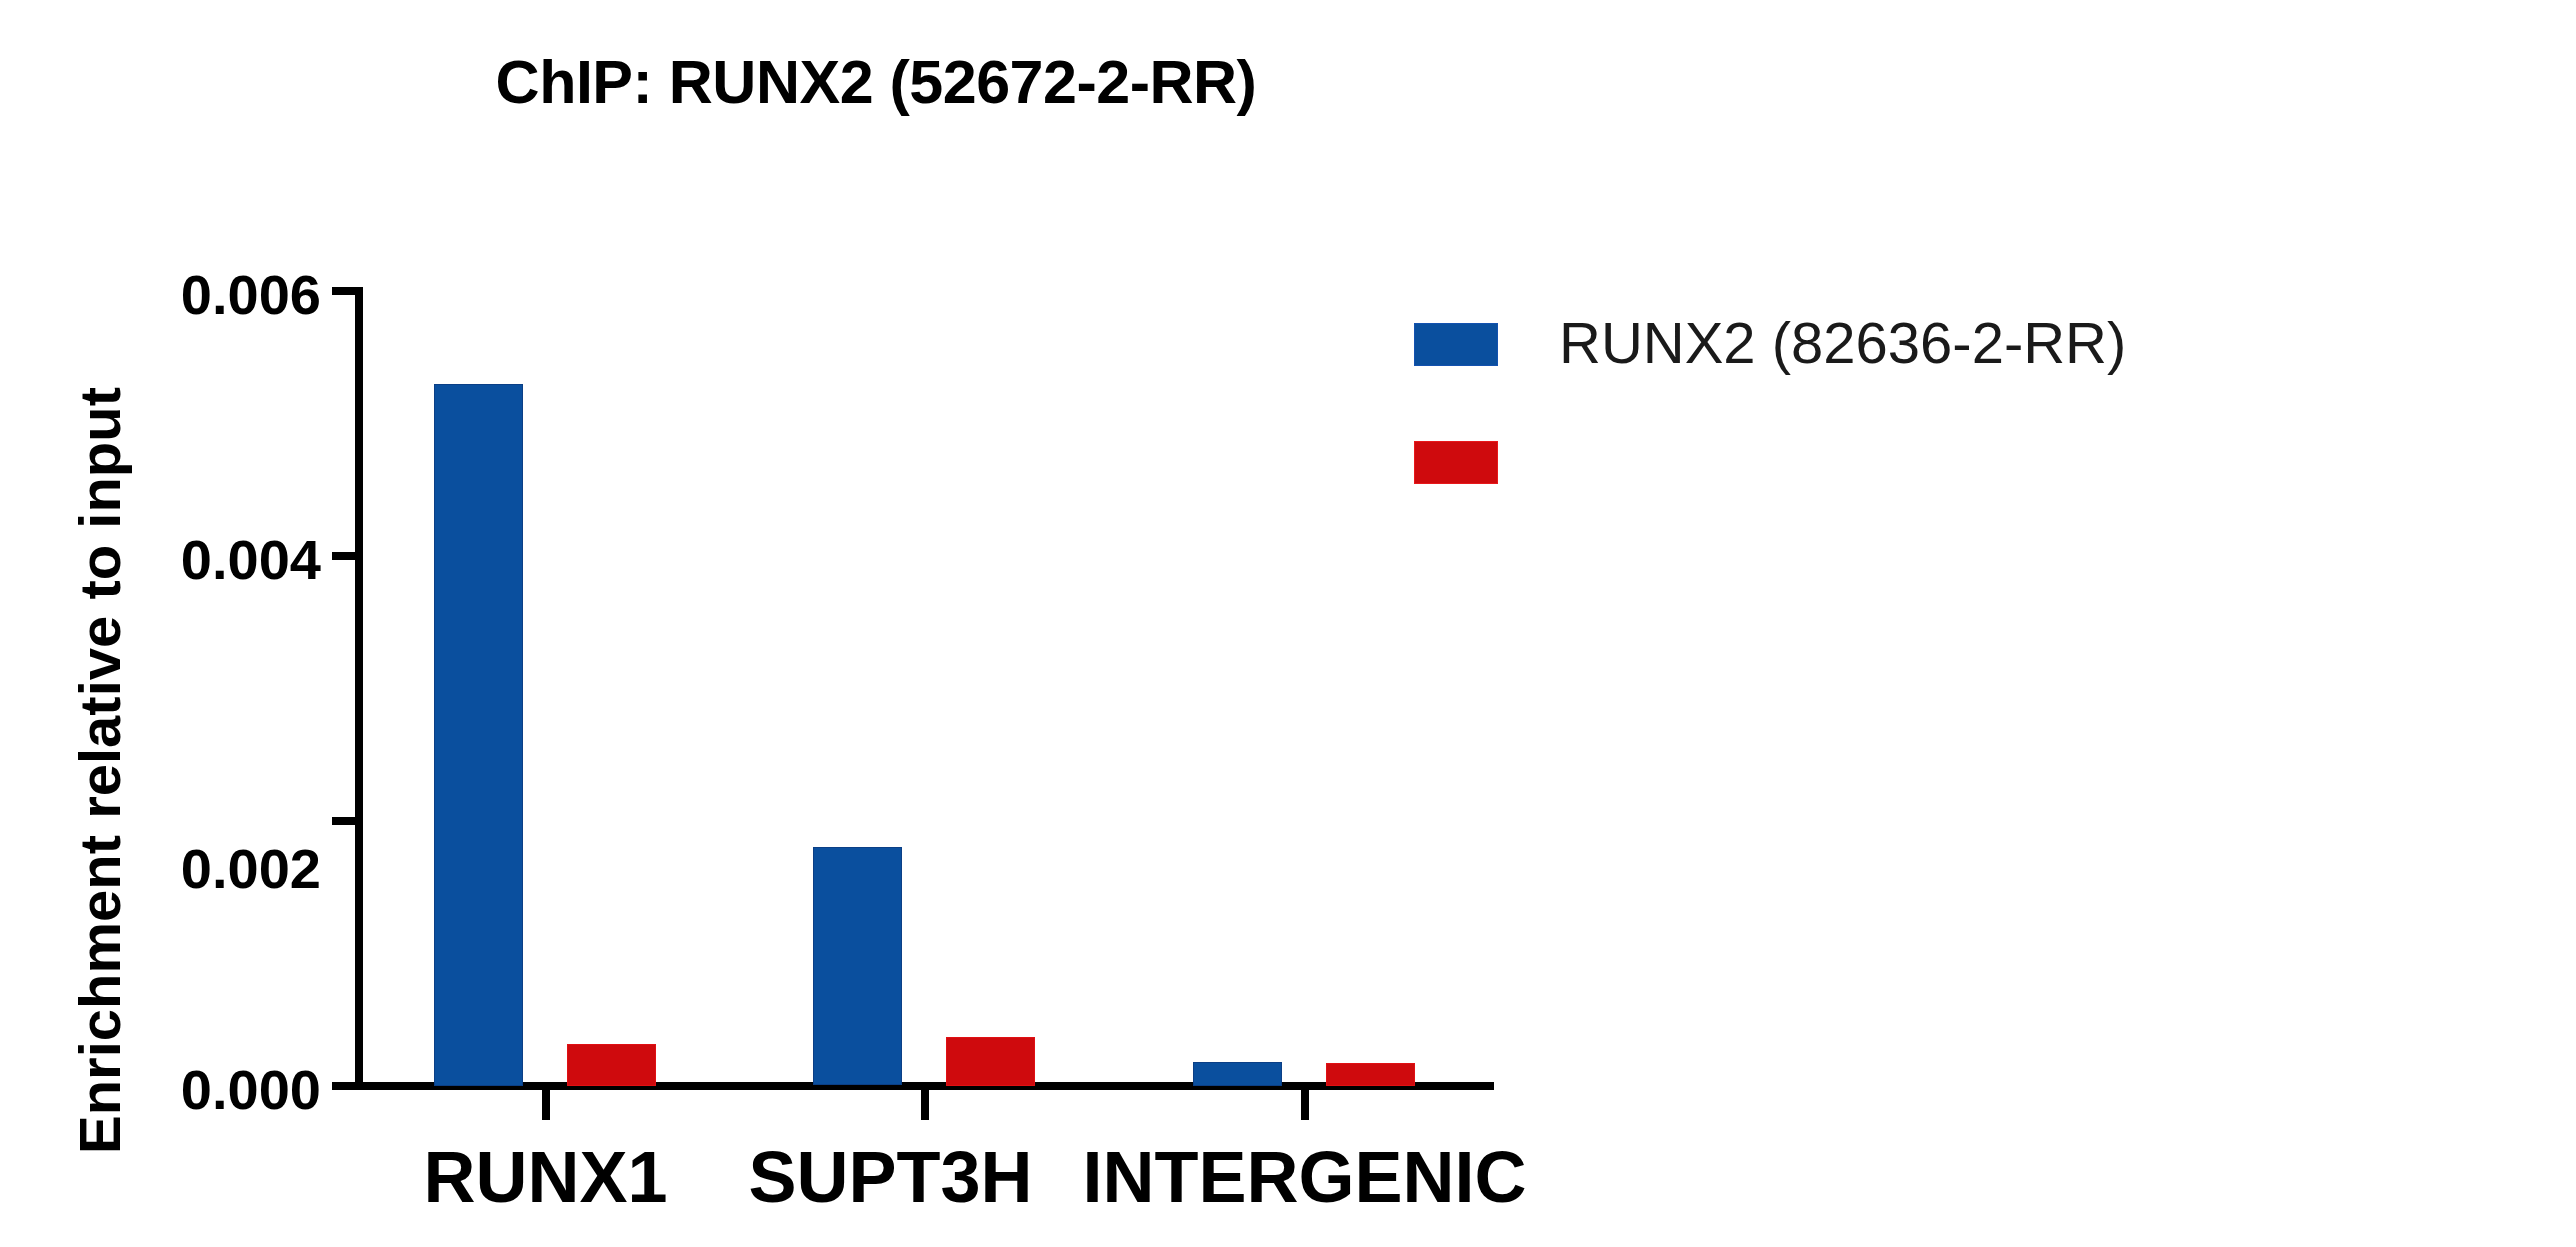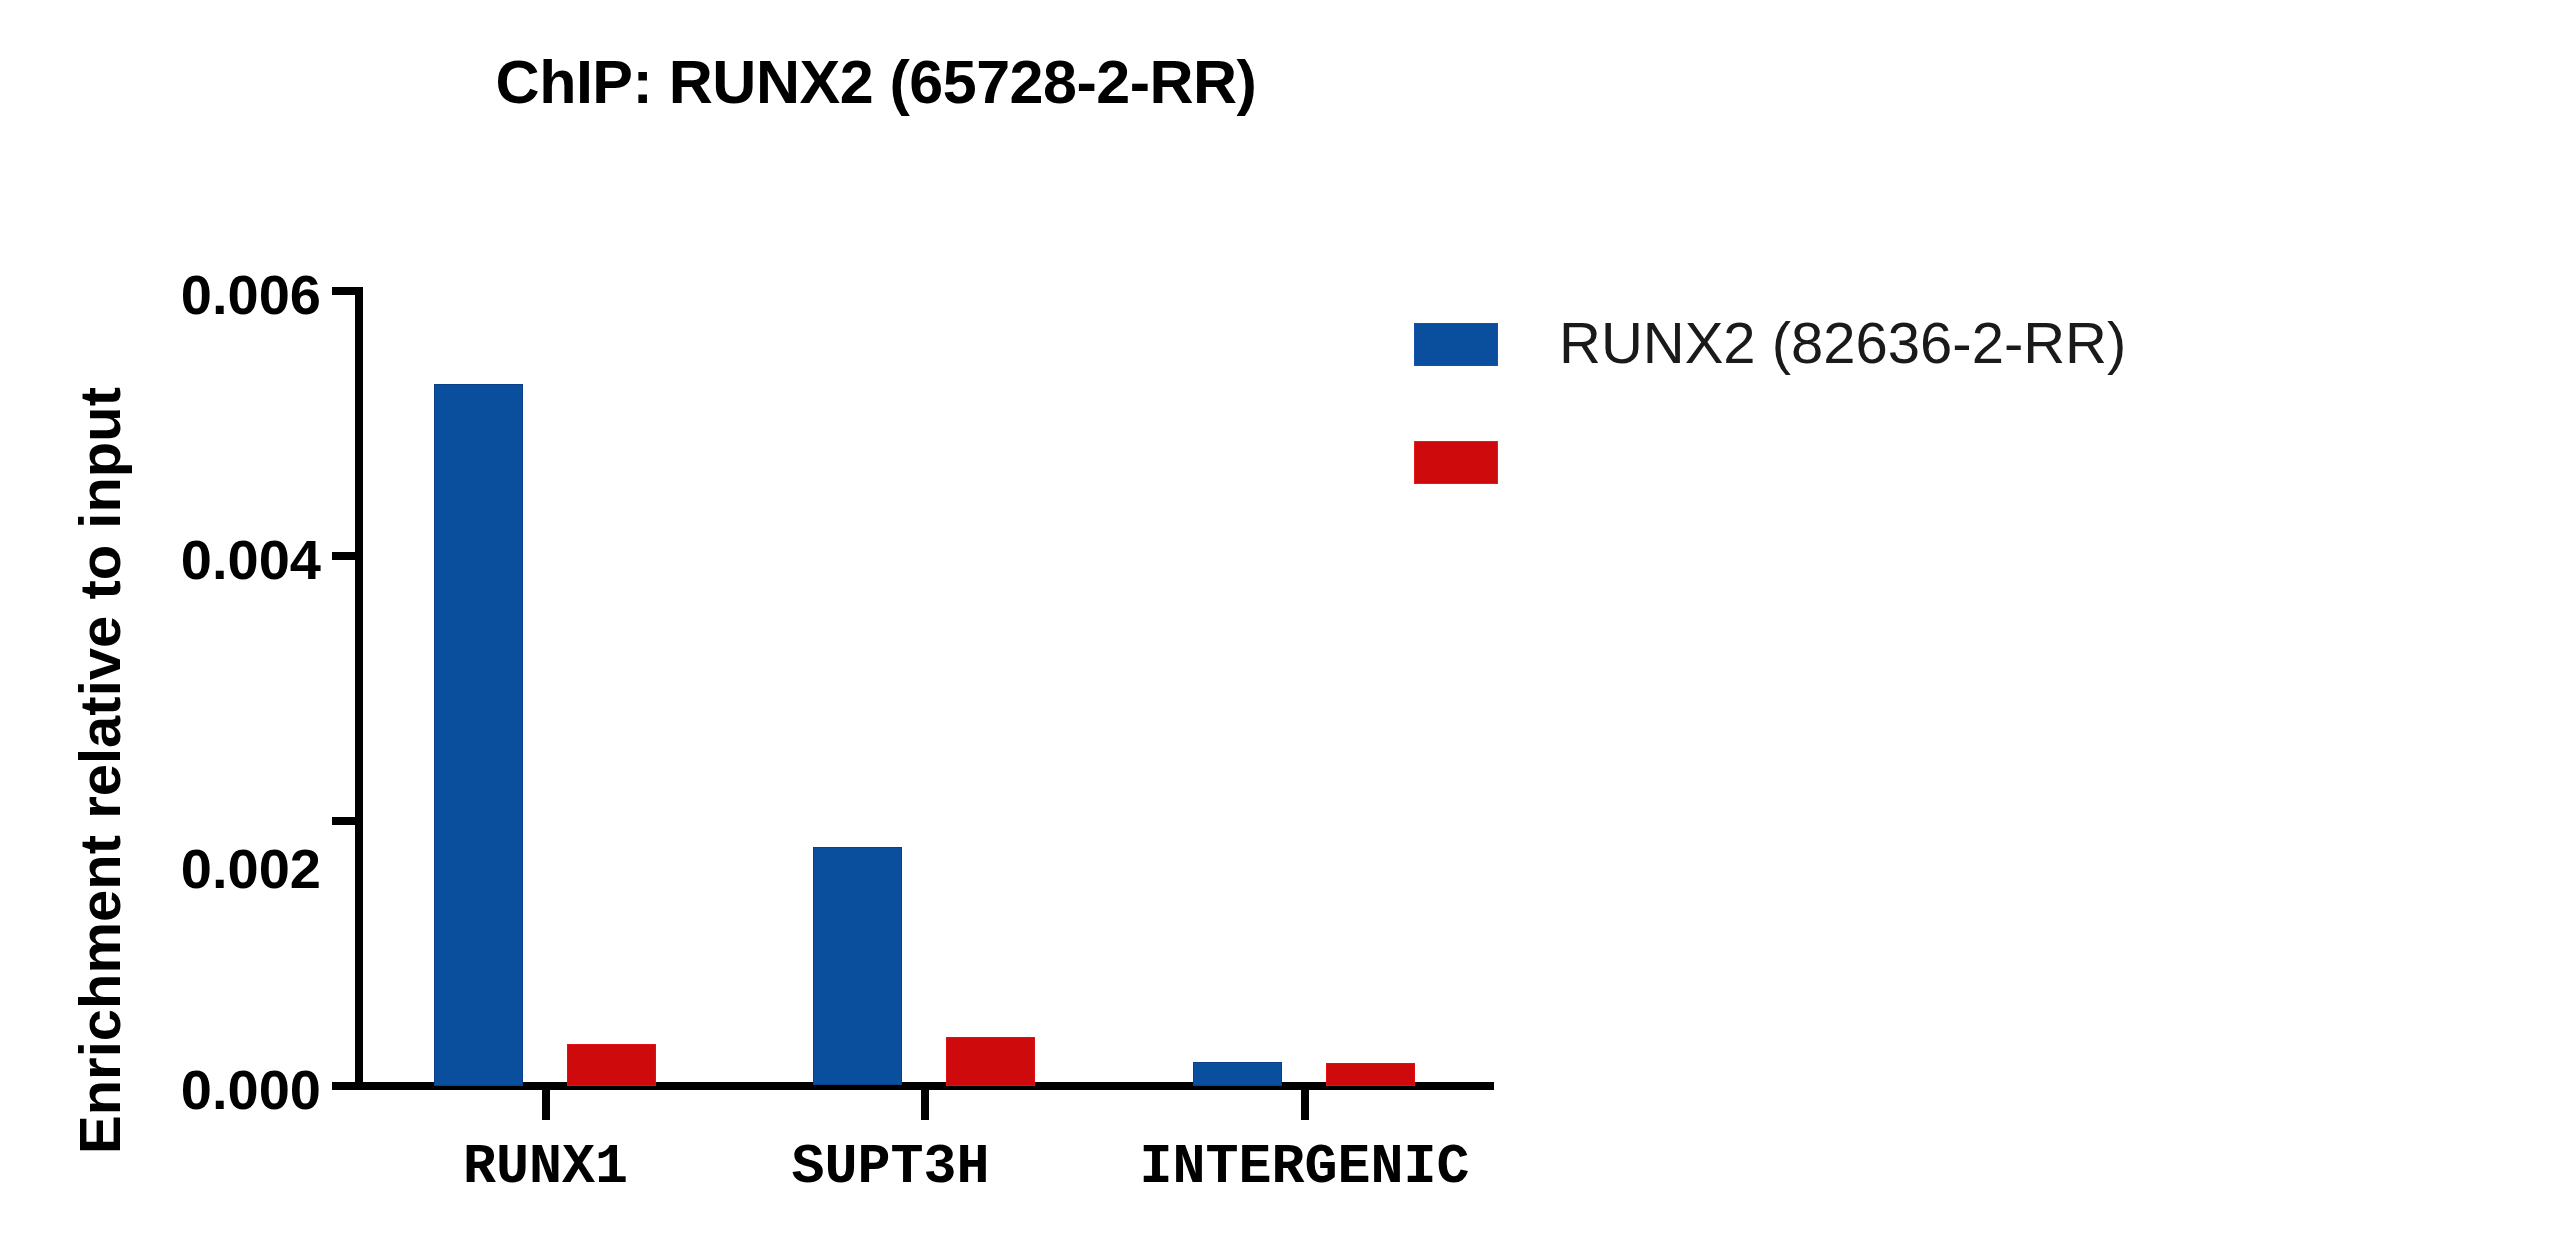--- a/index.html
+++ b/index.html
@@ -104,25 +104,25 @@
   .x-tick {
     position: absolute;
     width: 7.7px;
     height: 30px;
     background: #000000;
   }
 
   .x-tick-label {
     position: absolute;
     text-align: center;
-    font-size: 55px;
-    font-weight: bold;
-    color: #000000;
-    white-space: nowrap;
-    font-family: Liberation Mono, monospace;
+    font-size: 72px;
+    font-weight: bold;
+    color: #000000;
+    white-space: nowrap;
+    font-family: Liberation Sans, sans-serif;
   }
 
   .bar {
     position: absolute;
     box-sizing: border-box;
   }
   .bar.series-0 { background: #0a4f9e; border: 1.5px solid #0b3f86; }
   .bar.series-1 { background: #cf0a0d; border: 1.5px solid #e01014; }
 
   
@@ -155,21 +155,21 @@
     color: #1a1a1a;
     white-space: nowrap;
     font-family: "Liberation Sans", sans-serif;
   }
 </style>
 </head>
 <body>
 
 <div id="figure">
 
-  <div id="chart-title">ChIP: RUNX2 (65728-2-RR)</div>
+  <div id="chart-title">ChIP: RUNX2 (52672-2-RR)</div>
 
   <div id="y-axis-title">Enrichment relative to input</div>
 
   <div id="y-spine"></div>
   <div id="x-spine"></div>
 
   <div id="y-ticks">
       <div class="y-tick" style="left: 332px; top: 1082px;"></div>
       <div class="y-tick-label" style="left: 105px; top: 1057px;">0.000</div>
       <div class="y-tick" style="left: 332px; top: 817px;"></div>

